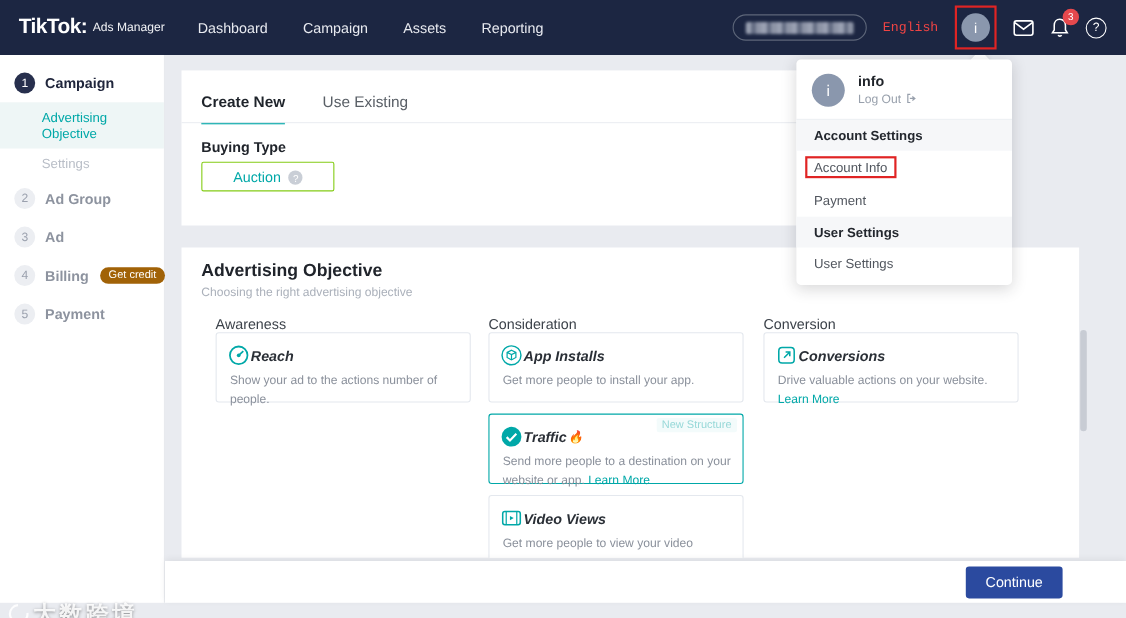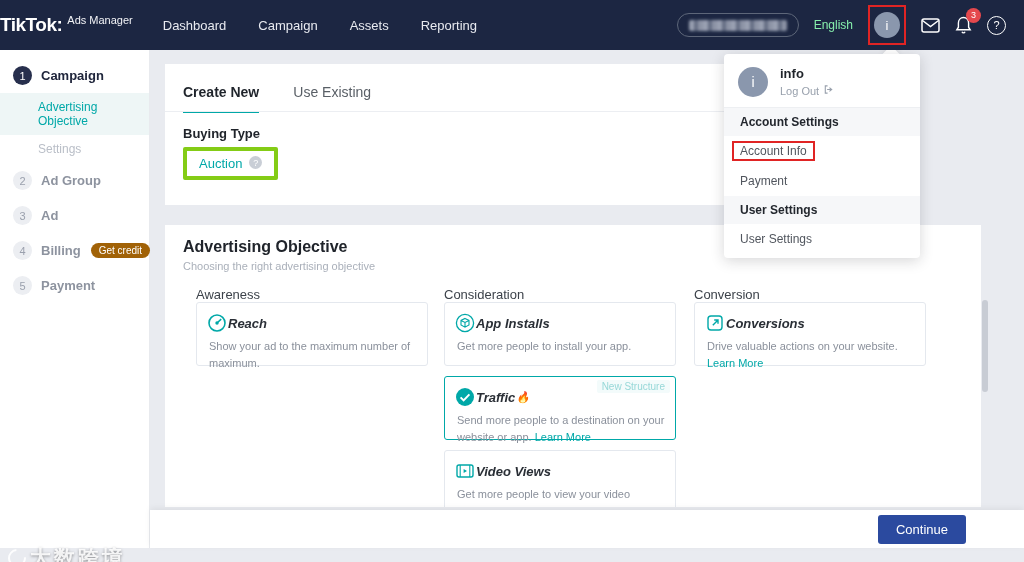--- a/index.html
+++ b/index.html
@@ -2,32 +2,32 @@
 <html><head>
 <meta charset="utf-8">
 <style>
   * { margin:0; padding:0; box-sizing:border-box; }
   html,body { width:1024px; height:562px; overflow:hidden; }
   body { font-family:"Liberation Sans", sans-serif; background:#e9ebf0; position:relative; }
 
   
   .topbar { position:absolute; top:0; left:0; width:1024px; height:50px; background:#1c2642;
             display:flex; align-items:center; color:#fff; z-index:40; }
-  .logo { margin-left:0; display:flex; align-items:flex-start; cursor:pointer; }
+  .logo { margin-left:17px; display:flex; align-items:center; cursor:pointer; }
   .logo-main { font-weight:bold; font-size:19px; letter-spacing:-0.5px; }
   .logo-suffix { font-size:11px; margin-left:5px; color:#f2f3f6; }
   .nav { display:flex; margin-left:30px; gap:32px; font-size:13px; color:#e8eaf0; }
   .nav-item { cursor:pointer; }
   .topbar-right { margin-left:auto; display:flex; align-items:center; margin-right:18px; gap:15px; }
   .account-pill { width:122px; height:24px; border:1px solid #5d6679; border-radius:12px;
                   display:flex; align-items:center; justify-content:center; overflow:hidden; cursor:pointer; }
   .account-blur { width:98px; height:11px; border-radius:2px;
                   background:repeating-linear-gradient(90deg,#9aa1b2 0 5px,#646d83 5px 9px,#8d94a6 9px 14px);
                   filter:blur(1.6px); }
-  .lang { font-size:12px; color:#86efac; cursor:pointer; }
+  .lang { font-size:12px; color:#ef4444; cursor:pointer;font-family:Liberation Mono, monospace; }
   .avatar-annotation { border:2px solid #e02424; padding:5px 4px; display:flex; align-items:center; }
   .avatar { width:26px; height:26px; border-radius:50%; background:#8a97ad; color:#fff;
             display:flex; align-items:center; justify-content:center; font-size:13px; cursor:pointer; }
   .icon-btn { position:relative; display:flex; align-items:center; cursor:pointer; }
   .noti-badge { position:absolute; top:-8px; right:-9px; min-width:15px; height:15px; padding:0 3px;
                 border-radius:8px; background:#e5484d; color:#fff; font-size:9px;
                 display:flex; align-items:center; justify-content:center; }
   .help-circle { width:19px; height:19px; border:1.6px solid #fff; border-radius:50%; position:relative; }
   .help-circle::after { content:"?"; position:absolute; inset:0; display:flex; align-items:center;
                         justify-content:center; font-size:11px; color:#fff; }
@@ -47,22 +47,22 @@
                   border-radius:9px; margin-left:1px; white-space:nowrap; }
 
   
   .card { position:absolute; background:#fff; }
   .card1 { left:165px; top:64px; width:704px; height:141px; }
   .tabs { position:absolute; top:20px; left:18px; display:flex; gap:34px; }
   .tab { font-size:14px; color:#595f66; padding-bottom:11px; cursor:pointer; }
   .tab.active { color:#1f242b; font-weight:bold; border-bottom:2px solid #00a8a8; }
   .tab-divider { position:absolute; top:47px; left:0; right:0; height:1px; background:#eceef2; }
   .buying-type { position:absolute; top:62px; left:18px; font-size:13px; font-weight:bold; color:#20242b; }
-  .auction-btn { position:absolute; top:83px; left:18px; display:inline-flex; align-items:flex-start; gap:7px;
-                 border:4px solid #84cc16; color:#00a8a8; font-size:13px; padding:5px 12px;
+  .auction-btn { position:absolute; top:83px; left:18px; display:inline-flex; align-items:flex-end; gap:7px;
+                 border:1px solid #84cc16; color:#00a8a8; font-size:13px; padding:5px 28px;
                  border-radius:2px; background:#fff; cursor:pointer; }
   .q-circle { width:13px; height:13px; border-radius:50%; background:#c9ced6; position:relative; }
   .q-circle::after { content:"?"; position:absolute; inset:0; display:flex; align-items:center;
                      justify-content:center; font-size:9px; color:#fff; }
 
   .card2 { left:165px; top:225px; width:816px; height:282px; overflow:hidden; }
   .obj-title { position:absolute; top:13px; left:18px; font-size:16px; font-weight:bold; color:#20242b; }
   .obj-subtitle { position:absolute; top:35px; left:18px; font-size:11px; color:#aab0ba; }
   .col { position:absolute; top:62px; width:232px; }
   .col-awareness { left:31px; } .col-consideration { left:279px; } .col-conversion { left:529px; }
@@ -203,21 +203,21 @@
       <div class="obj-head">
         <span class="obj-icon">
           <svg viewBox="0 0 20 20" width="20" height="20">
               <circle cx="10" cy="10" r="8" fill="none" stroke="#00a8a8" stroke-width="1.6"></circle>
               <path d="M10 10 L14.2 6.2" stroke="#00a8a8" stroke-width="1.6" fill="none"></path>
               <circle cx="10" cy="10" r="1.7" fill="#00a8a8"></circle>
             </svg>
         </span>
         <span class="obj-card-title">Reach</span>
       </div>
-      <div class="obj-desc">Show your ad to the maximum number of maximum.</div>
+      <div class="obj-desc">Show your ad to the actions number of people.</div>
     </div>
   </div>
 
   <div class="col col-consideration">
     <div class="col-header">Consideration</div>
     <div class="obj-card">
       <div class="obj-head">
         <span class="obj-icon">
           <svg viewBox="0 0 20 20" width="20" height="20">
               <circle cx="10" cy="10" r="8.6" fill="none" stroke="#00a8a8" stroke-width="1.3"></circle>

